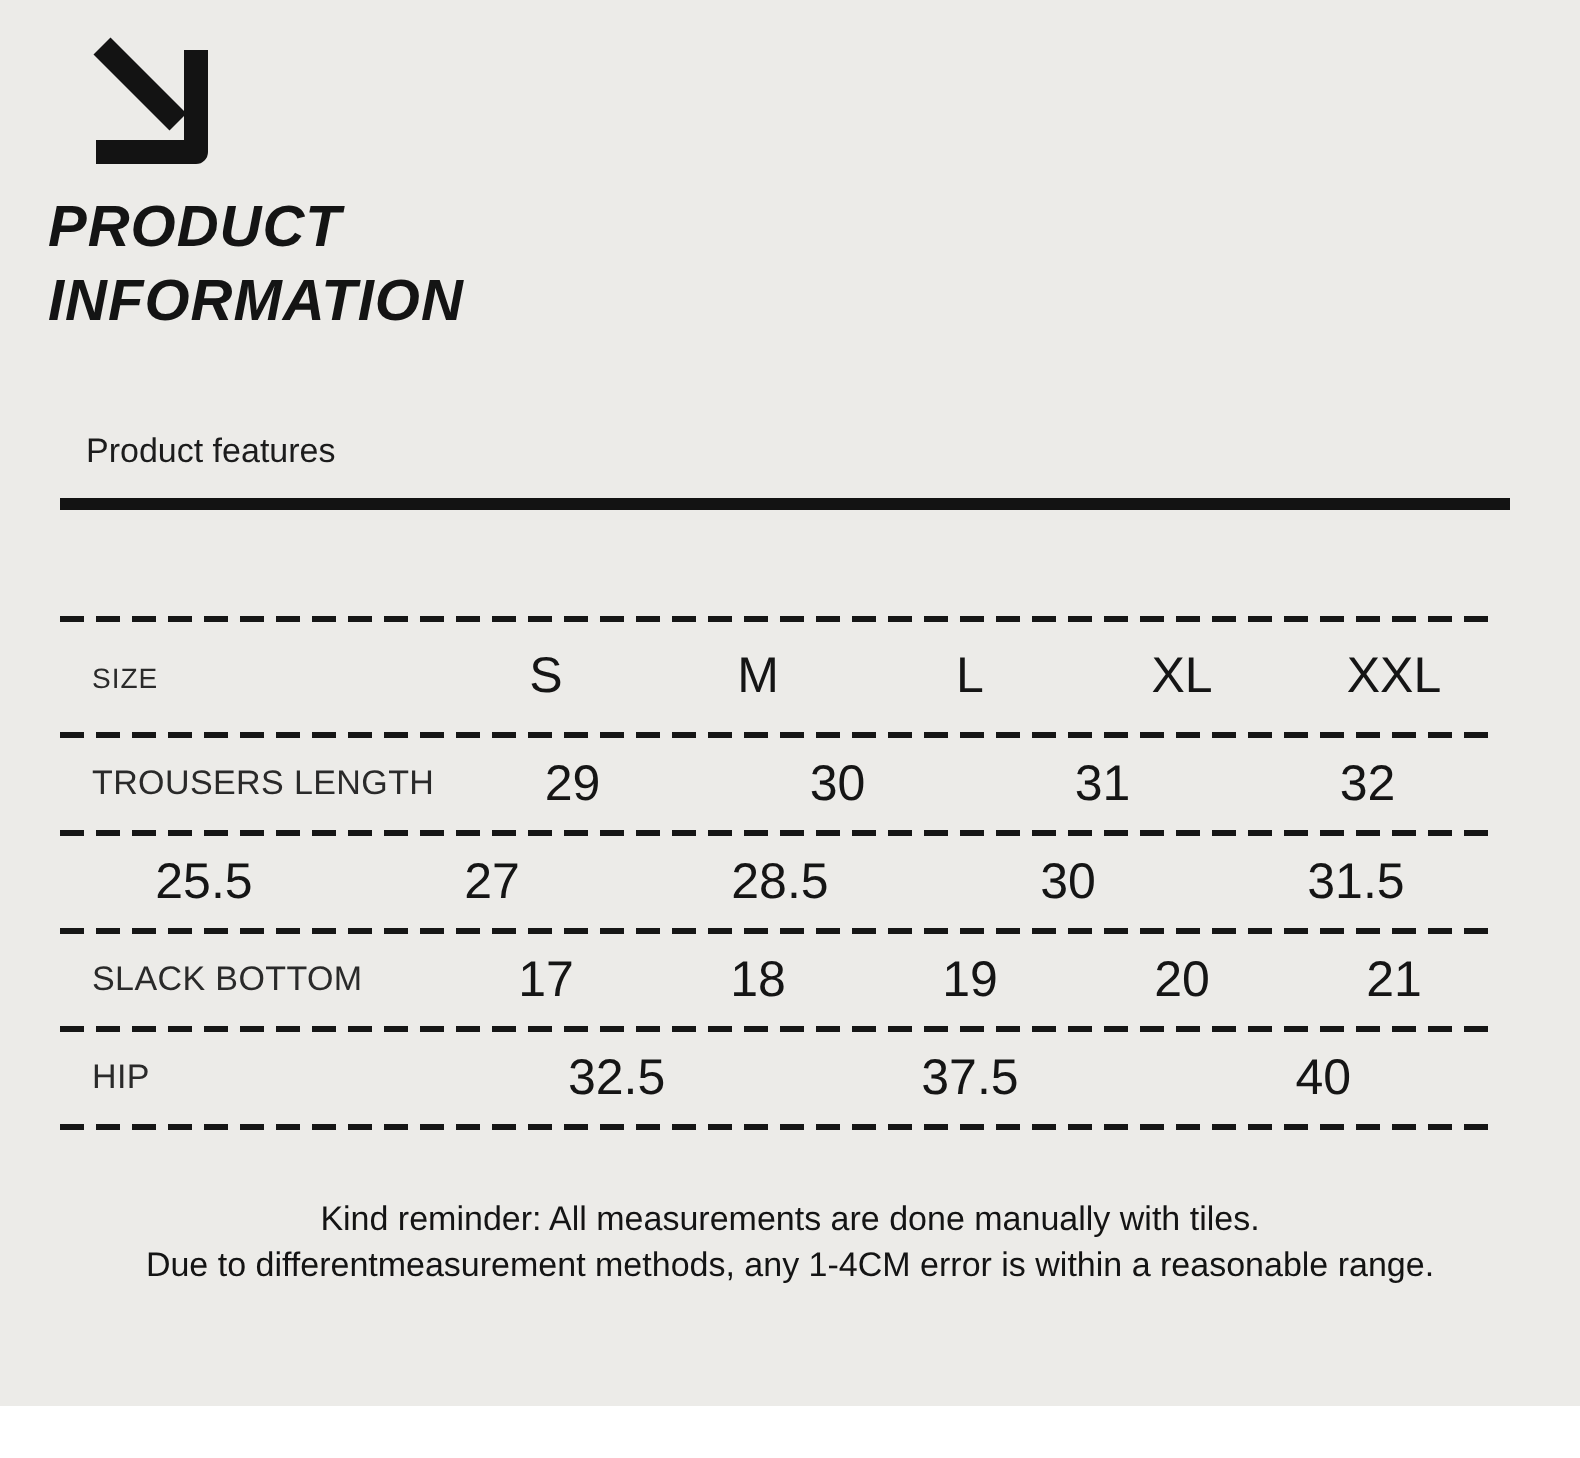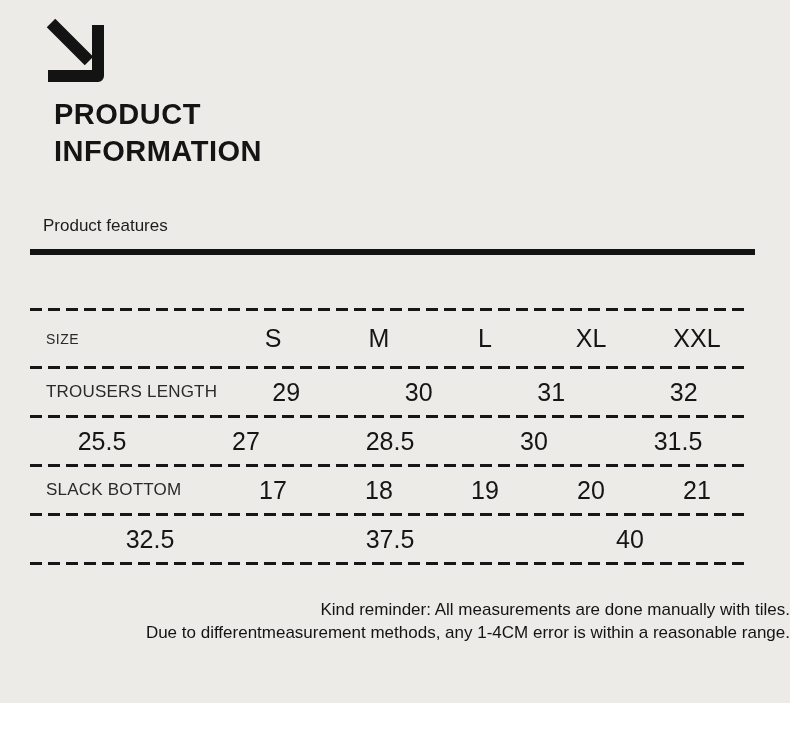--- a/index.html
+++ b/index.html
@@ -17,24 +17,25 @@
   }
   .bottom-strip {
     width: 790px; height: 26px;
     background: #ffffff;
   }
   .arrow-wrap {
     position: absolute; left: 42px; top: 12px;
     width: 70px; height: 74px;
   }
   .title {
-    position: absolute; left: 54px; top: 96px;
+    position: absolute; left: 24px; top: 96px;
     font-size: 29px; line-height: 37px;
     font-weight: 700; letter-spacing: 0.5px;
     color: #141414;
+    font-style: italic;
   }
   .subtitle {
     position: absolute; left: 43px; top: 216px;
     font-size: 17px; color: #1c1c1c;
   }
   .rule {
     position: absolute; left: 30px; top: 249px;
     width: 725px; height: 6px; background: #131313;
   }
   .size-table {
@@ -61,21 +62,21 @@
   .row-label  { font-size: 17px; letter-spacing: 0.2px; }
   .tcell {
     flex: 1 1 0;
     text-align: center;
     font-size: 25px;
     color: #151515;
   }
   .footer {
     position: absolute; left: 0; top: 598px;
     width: 790px;
-    text-align: right;
+    text-align: center;
     font-size: 17px; line-height: 23px;
     color: #141414;
   }
 </style>
 </head>
 <body>
 
 <div class="page">
 
   <div class="arrow-wrap">
@@ -124,20 +125,21 @@
       <div class="trow data-row">
         <div class="tlabel row-label">SLACK BOTTOM</div>
         <div class="tcell">17</div>
         <div class="tcell">18</div>
         <div class="tcell">19</div>
         <div class="tcell">20</div>
         <div class="tcell">21</div>
       </div>
       <div class="dash"></div>
       <div class="trow data-row">
+        <div class="tlabel row-label">HIP</div>
         <div class="tcell">32.5</div>
         <div class="tcell">37.5</div>
         <div class="tcell">40</div>
       </div>
       <div class="dash"></div>
     </div>
 
   <div class="footer">
     <div>Kind reminder: All measurements are done manually with tiles.</div>
     <div>Due to differentmeasurement methods, any 1-4CM error is within a reasonable range.</div>

